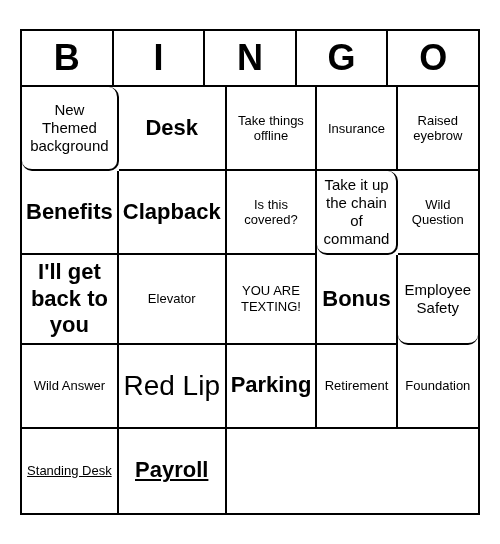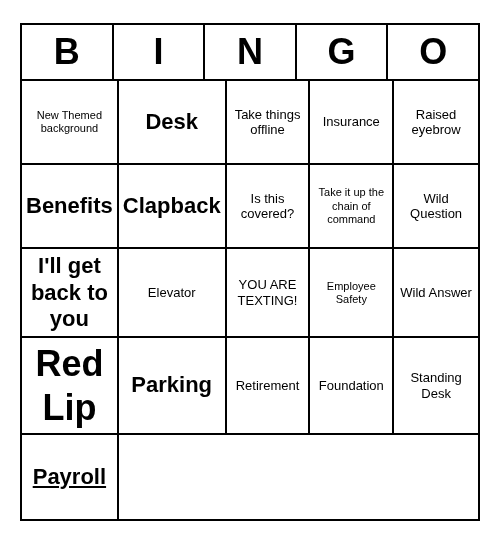--- a/index.html
+++ b/index.html
@@ -53,25 +53,26 @@
     }
     .bingo-cell:nth-child(n+21) {
       border-bottom: none;
       text-decoration: underline;
     }
     .bingo-cell.large-text {
       font-size: 22px;
       font-weight: bold;
     }
     .bingo-cell.xl-text {
-      font-size: 36px;
-      font-weight: bold;
+      font-size: 28px;
+      font-weight: normal;
     }
     .bingo-cell.small-text {
-      font-size: 11px;
+      font-size: 15px;
+      border-radius: 10px;
     }
   </style>
 </head>
 <body>
 
 <div class="bingo-card">
   <div class="bingo-header">
   <div class="bingo-header-cell">B</div>
       <div class="bingo-header-cell">I</div>
       <div class="bingo-header-cell">N</div>
@@ -85,20 +86,21 @@
       <div class="bingo-cell">Insurance</div>
       <div class="bingo-cell">Raised eyebrow</div>
       <div class="bingo-cell large-text">Benefits</div>
       <div class="bingo-cell large-text">Clapback</div>
       <div class="bingo-cell">Is this covered?</div>
       <div class="bingo-cell small-text">Take it up the chain of command</div>
       <div class="bingo-cell">Wild Question</div>
       <div class="bingo-cell large-text">I'll get back to you</div>
       <div class="bingo-cell">Elevator</div>
       <div class="bingo-cell">YOU ARE TEXTING!</div>
+      <div class="bingo-cell large-text">Bonus</div>
       <div class="bingo-cell small-text">Employee Safety</div>
       <div class="bingo-cell">Wild Answer</div>
       <div class="bingo-cell xl-text">Red Lip</div>
       <div class="bingo-cell large-text">Parking</div>
       <div class="bingo-cell">Retirement</div>
       <div class="bingo-cell">Foundation</div>
       <div class="bingo-cell">Standing Desk</div>
       <div class="bingo-cell large-text">Payroll</div>
     </div>
 </div>

